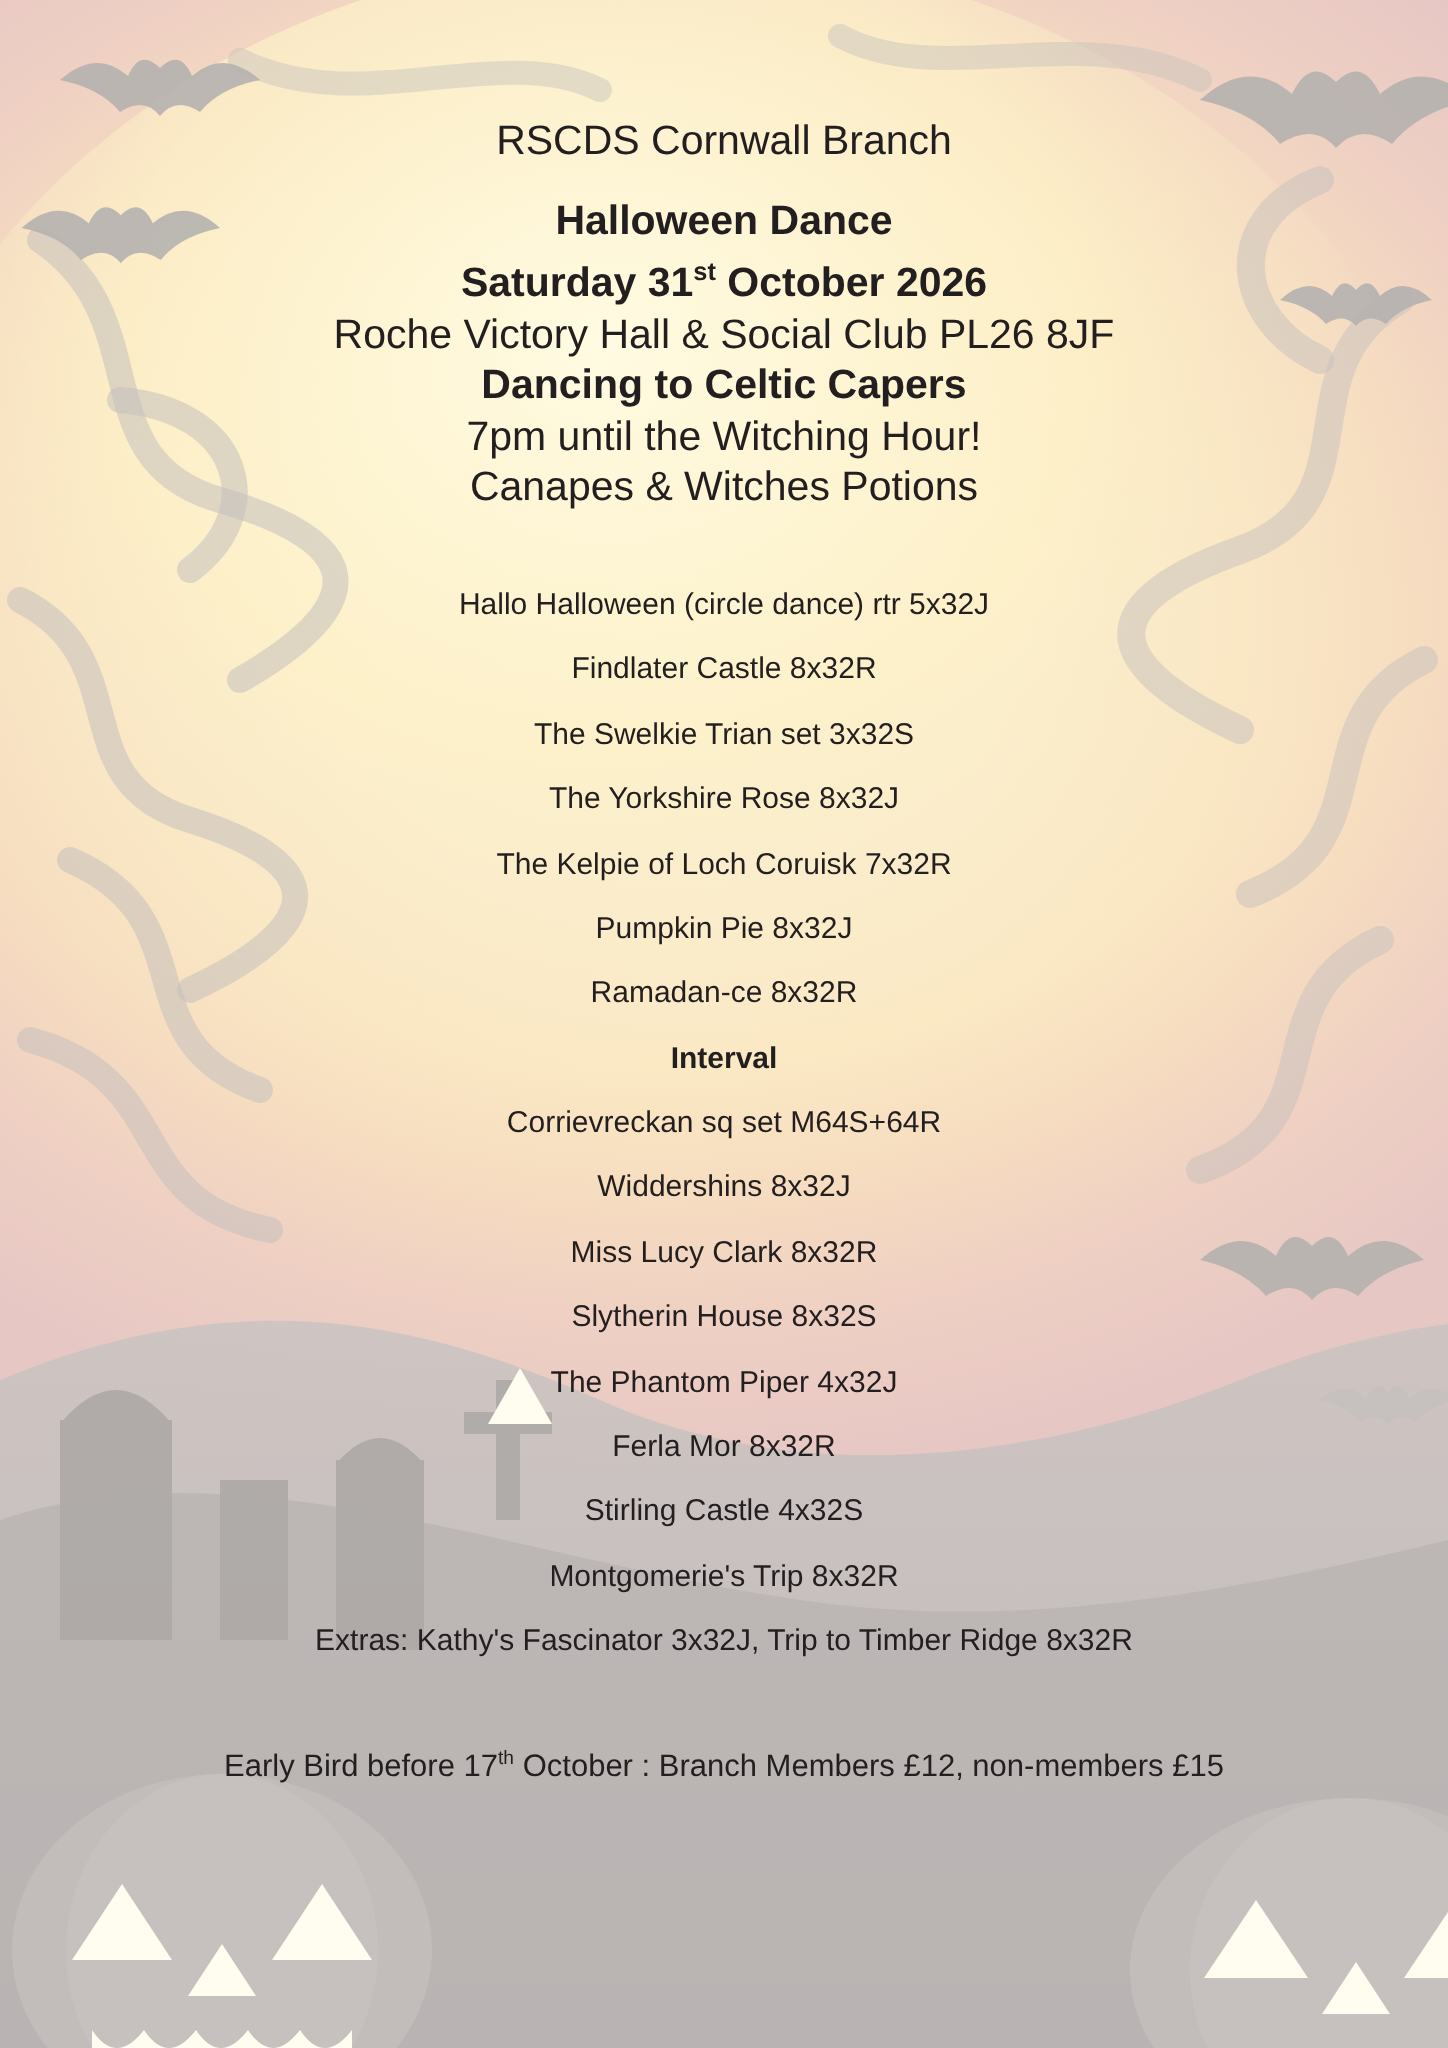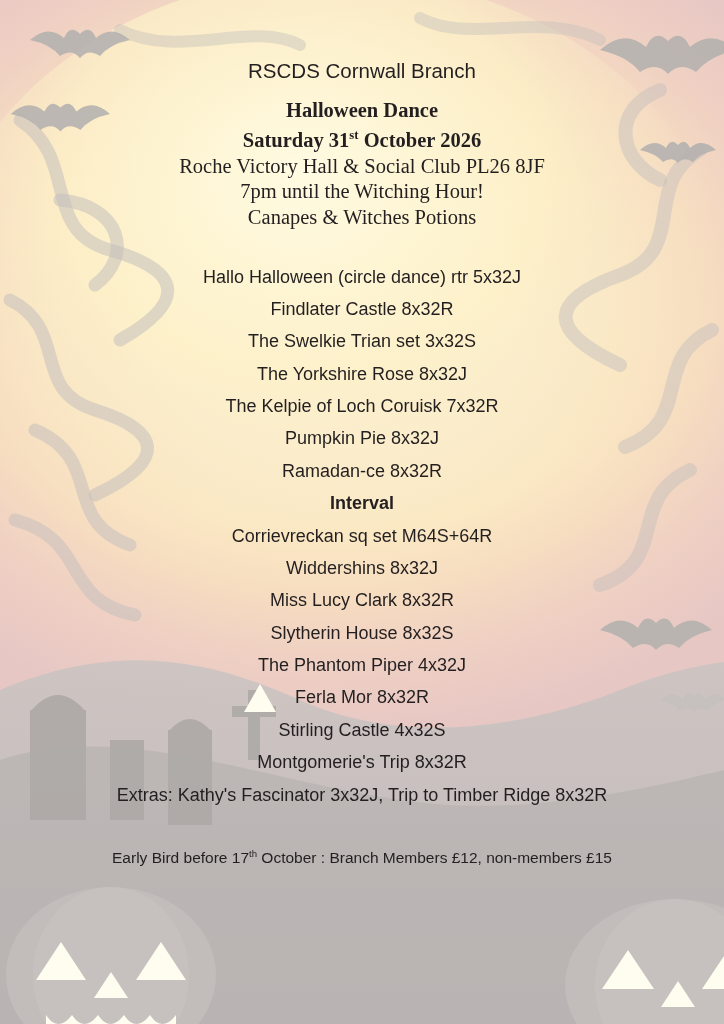--- a/index.html
+++ b/index.html
@@ -43,30 +43,29 @@
   }
 
   .branch-title {
     font-size: 20.5px;
     line-height: 26px;
     margin-bottom: 14px;
   }
   .head-line {
     font-size: 20.5px;
     line-height: 25.5px;
-    font-family: Liberation Serif, serif;
   }
   .head-line.bold { font-weight: bold; }
   sup { font-size: 0.62em; vertical-align: super; }
 
   .dance-list {
     margin-top: 30px;
   }
   .dance-item {
-    font-size: 18px;
+    font-size: 15px;
     line-height: 18px;
     padding: 7.2px 0;
   }
   .dance-item.bold { font-weight: bold; }
   .dance-item .label { font-weight: normal; }
 
   .footer {
     margin-top: 24px;
   }
   .footer-line {
@@ -178,20 +177,21 @@
   </div>
 
   <div class="content">
 
     <div class="branch-title">RSCDS Cornwall Branch</div>
 
     <div>
       <div class="head-line bold">Halloween Dance</div>
       <div class="head-line bold"><span>Saturday 31<sup>st</sup> October 2026</span></div>
       <div class="head-line">Roche Victory Hall &amp; Social Club PL26 8JF</div>
+      <div class="head-line bold">Dancing to Celtic Capers</div>
       <div class="head-line">7pm until the Witching Hour!</div>
       <div class="head-line">Canapes &amp; Witches Potions</div>
     </div>
 
     <div class="dance-list">
       <div class="dance-item">Hallo Halloween (circle dance) rtr  5x32J</div>
       <div class="dance-item">Findlater Castle 8x32R</div>
       <div class="dance-item">The Swelkie Trian set 3x32S</div>
       <div class="dance-item">The Yorkshire Rose 8x32J</div>
       <div class="dance-item">The Kelpie of Loch Coruisk 7x32R</div>

